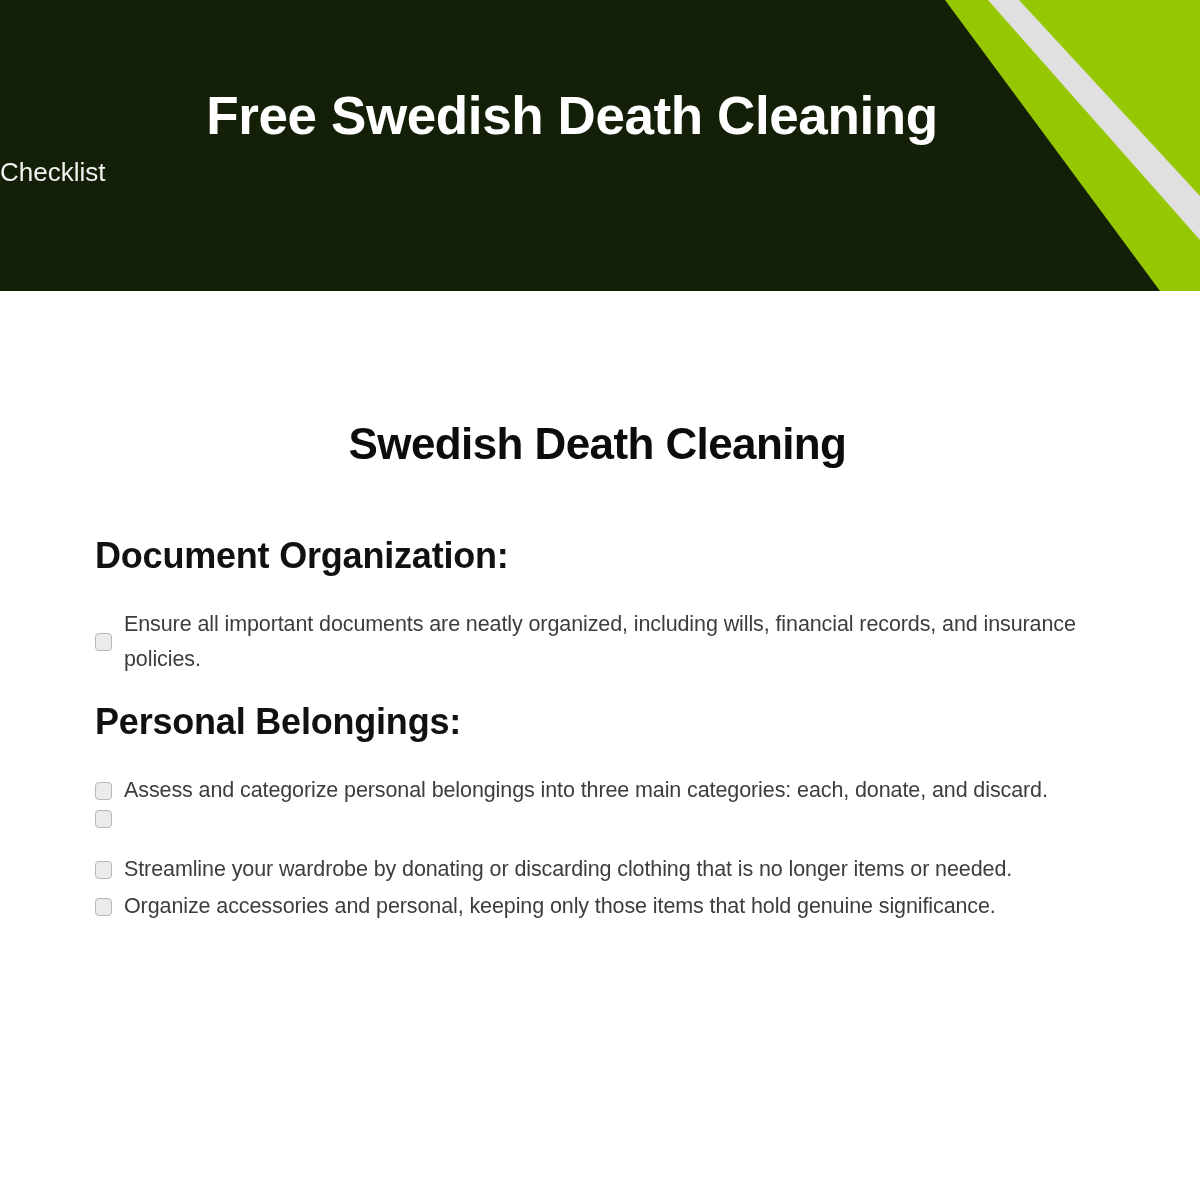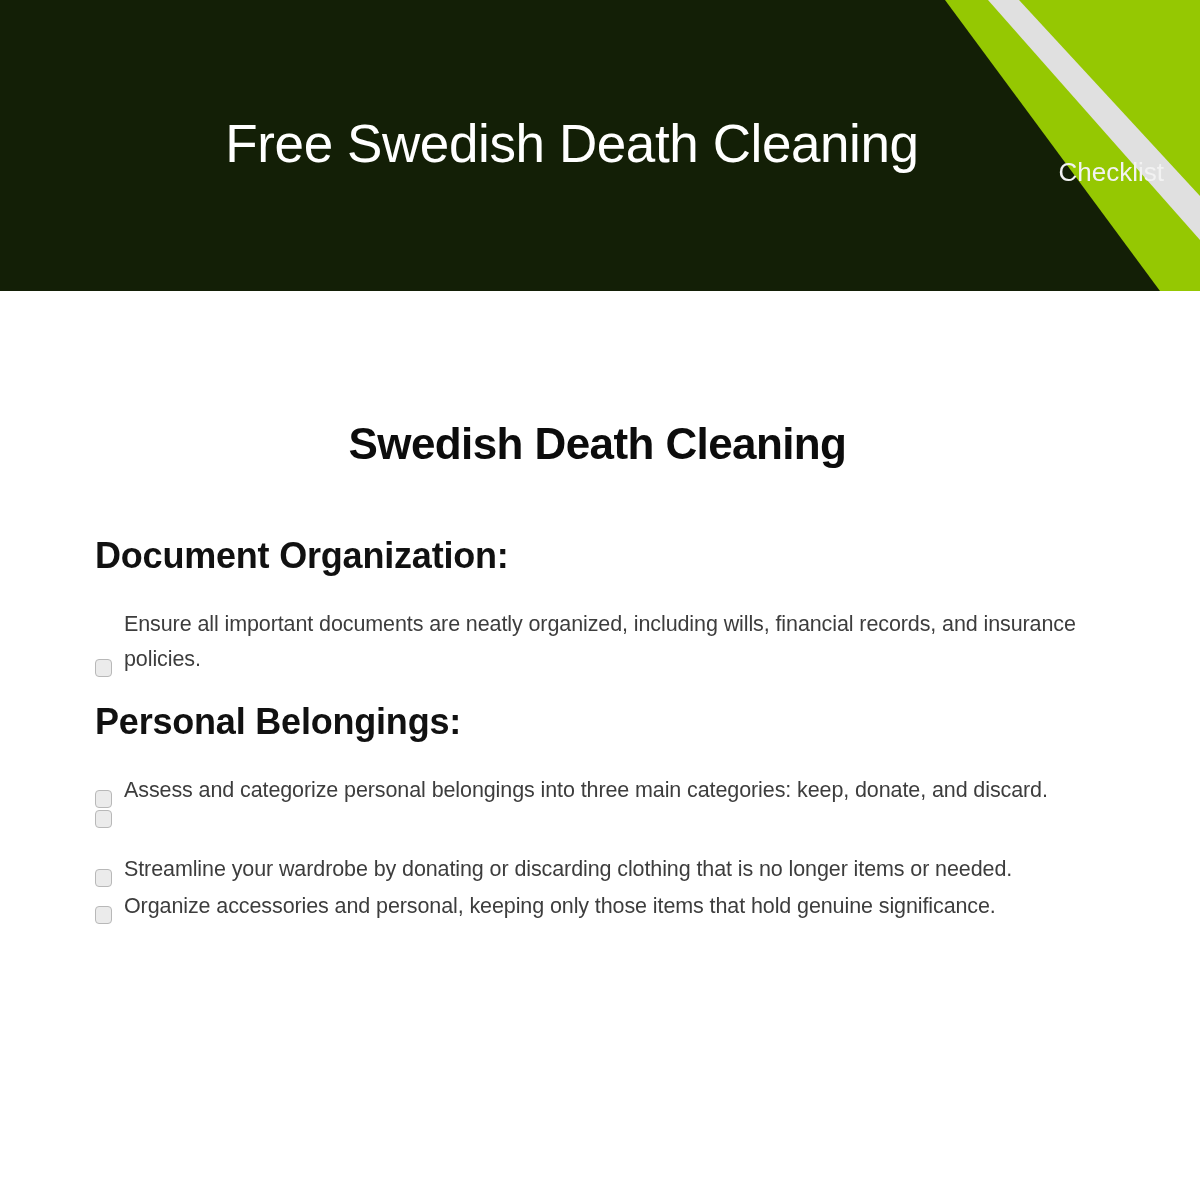--- a/index.html
+++ b/index.html
@@ -38,34 +38,33 @@
   }
 
   .header-title {
     position: absolute;
     left: 0;
     right: 0;
     top: 88px;
     text-align: center;
     color: #ffffff;
     font-size: 53px;
-    font-weight: 400;
+    font-weight: 700;
     letter-spacing: -0.4px;
     line-height: 1.05;
     z-index: 3;
     padding-right: 56px;
-    margin-top: 28px;
   }
 
   .header-subtitle {
     position: absolute;
     left: 0;
     right: 0;
     top: 157px;
-    text-align: right;
+    text-align: left;
     color: #f2f2f2;
     font-size: 26px;
     font-weight: 400;
     z-index: 3;
     padding-right: 36px;
   }
 
   
   .body-area {
     position: relative;
@@ -98,21 +97,21 @@
   }
 
   .check-list {
     list-style: none;
     margin: 0;
     padding: 0;
   }
 
   .check-item {
     display: flex;
-    align-items: flex-end;
+    align-items: center;
     gap: 12px;
     margin-bottom: 2px;
   }
 
   .checkbox {
     flex: 0 0 auto;
     width: 17px;
     height: 18px;
     border: 1px solid #b8b8b8;
     border-radius: 4px;
@@ -160,21 +159,21 @@
           <span class="check-text">Ensure all important documents are neatly organized, including wills, financial records, and insurance policies.</span>
         </li>
       </ul>
     </div>
 
     <div class="section">
       <h2 class="section-heading">Personal Belongings:</h2>
       <ul class="check-list">
         <li class="check-item">
           <span class="checkbox"></span>
-          <span class="check-text">Assess and categorize personal belongings into three main categories: keep, donate, and discard.</span>
+          <span class="check-text">Assess and categorize personal belongings into three main categories: each, donate, and discard.</span>
         </li>
         <li class="check-item">
           <span class="checkbox"></span>
         </li>
       </ul>
     </div>
 
     <div class="section">
       <ul class="check-list">
         <li class="check-item">

